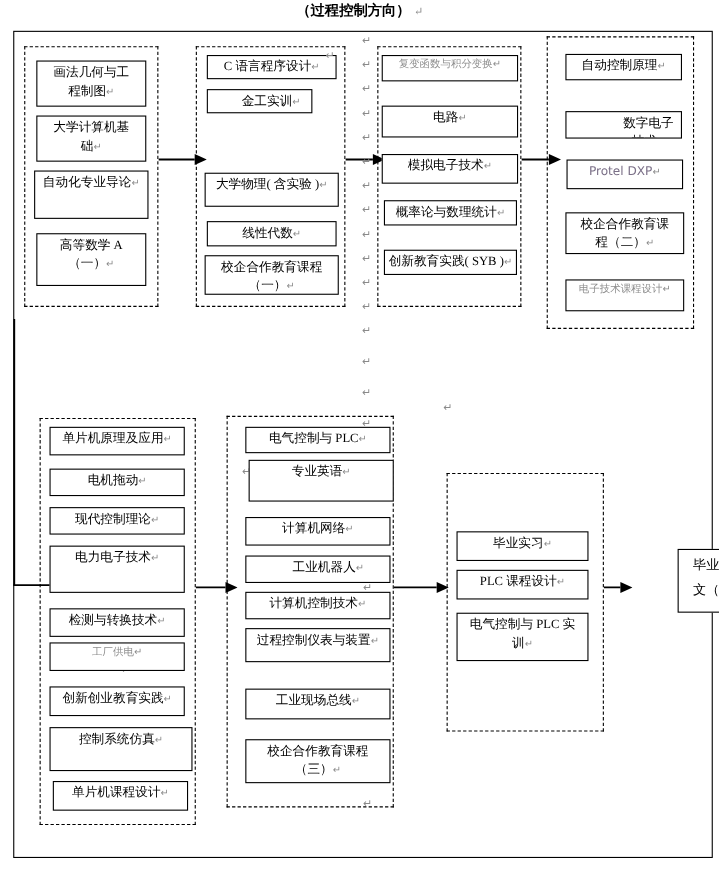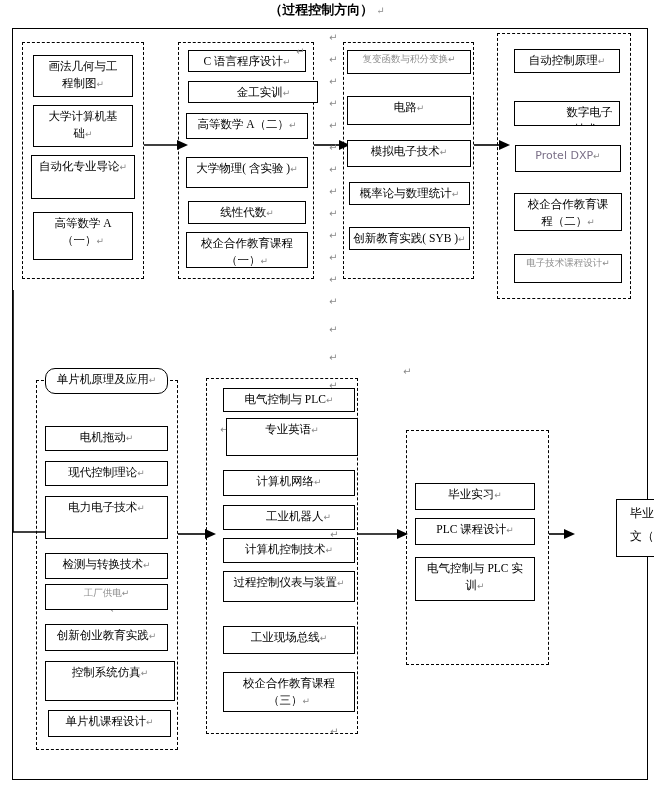--- a/index.html
+++ b/index.html
@@ -118,22 +118,21 @@
   <div class="conn" style="left:144px; top:138px; width:44px; height:14px;">
     <svg width="44" height="14" viewBox="0 0 44 14">
       <line x1="0" y1="7" x2="33" y2="7" stroke="#000" stroke-width="1.6"></line>
       <polygon points="33,2 44,7 33,12" fill="#000"></polygon>
     </svg>
   </div>
 
   <div class="group" style="left:178px; top:42px; width:136px; height:237px;"></div>
 
   <div class="course" style="left:188px; top:50px; width:118px; height:22px;">C 语言程序设计<span class="pil">↵</span></div>
-  <div class="course" style="left:188px; top:81px; width:130px; height:22px;padding-left:24px;">金工实训<span class="pil">↵</span></div>
-  <div class="course" style="left:186px; top:113px; width:122px; height:26px;">高等数学 A（二）<span class="pil">↵</span></div>
+  <div class="course" style="left:188px; top:81px; width:96px; height:22px;padding-left:24px;">金工实训<span class="pil">↵</span></div>
   <div class="course" style="left:186px; top:157px; width:122px; height:31px;">大学物理( 含实验 )<span class="pil">↵</span></div>
   <div class="course" style="left:188px; top:201px; width:118px; height:23px;">线性代数<span class="pil">↵</span></div>
   <div class="course" style="left:186px; top:232px; width:122px; height:36px;">校企合作教育课程
 （一）<span class="pil">↵</span></div>
 
   <div class="conn" style="left:314px; top:138px; width:36px; height:14px;">
     <svg width="36" height="14" viewBox="0 0 36 14">
       <line x1="0" y1="7" x2="25" y2="7" stroke="#000" stroke-width="1.6"></line>
       <polygon points="25,2 36,7 25,12" fill="#000"></polygon>
     </svg>
@@ -190,21 +189,21 @@
   <div class="conn" style="left:6px; top:290px; width:60px; height:250px;">
     <svg width="60" height="250" viewBox="0 0 60 250">
       <line x1="7" y1="0" x2="7" y2="242" stroke="#000" stroke-width="1.6"></line>
       <line x1="6" y1="242" x2="46" y2="242" stroke="#000" stroke-width="1.6"></line>
       <polygon points="46,236 58,242 46,248" fill="#000"></polygon>
     </svg>
   </div>
 
   <div class="group" style="left:36px; top:380px; width:142px; height:370px;"></div>
 
-  <div class="course" style="left:45px; top:368px; width:123px; height:26px;border-radius:10px;">单片机原理及应用<span class="pil">↵</span></div>
+  <div class="course" style="left:45px; top:388px; width:123px; height:26px;">单片机原理及应用<span class="pil">↵</span></div>
   <div class="course" style="left:45px; top:426px; width:123px; height:25px;">电机拖动<span class="pil">↵</span></div>
   <div class="course" style="left:45px; top:461px; width:123px; height:25px;">现代控制理论<span class="pil">↵</span></div>
   <div class="course" style="left:45px; top:496px; width:123px; height:43px;">电力电子技术<span class="pil">↵</span></div>
   <div class="course" style="left:45px; top:553px; width:123px; height:26px;">检测与转换技术<span class="pil">↵</span></div>
   <div class="course faint" style="left:45px; top:584px; width:123px; height:26px;">工厂供电<span class="pil">↵</span></div>
   <div class="course" style="left:45px; top:624px; width:123px; height:27px;">创新创业教育实践<span class="pil">↵</span></div>
   <div class="course" style="left:45px; top:661px; width:130px; height:40px;">控制系统仿真<span class="pil">↵</span></div>
   <div class="course" style="left:48px; top:710px; width:123px; height:27px;">单片机课程设计<span class="pil">↵</span></div>
 
   <div class="conn" style="left:178px; top:527px; width:38px; height:14px;">

